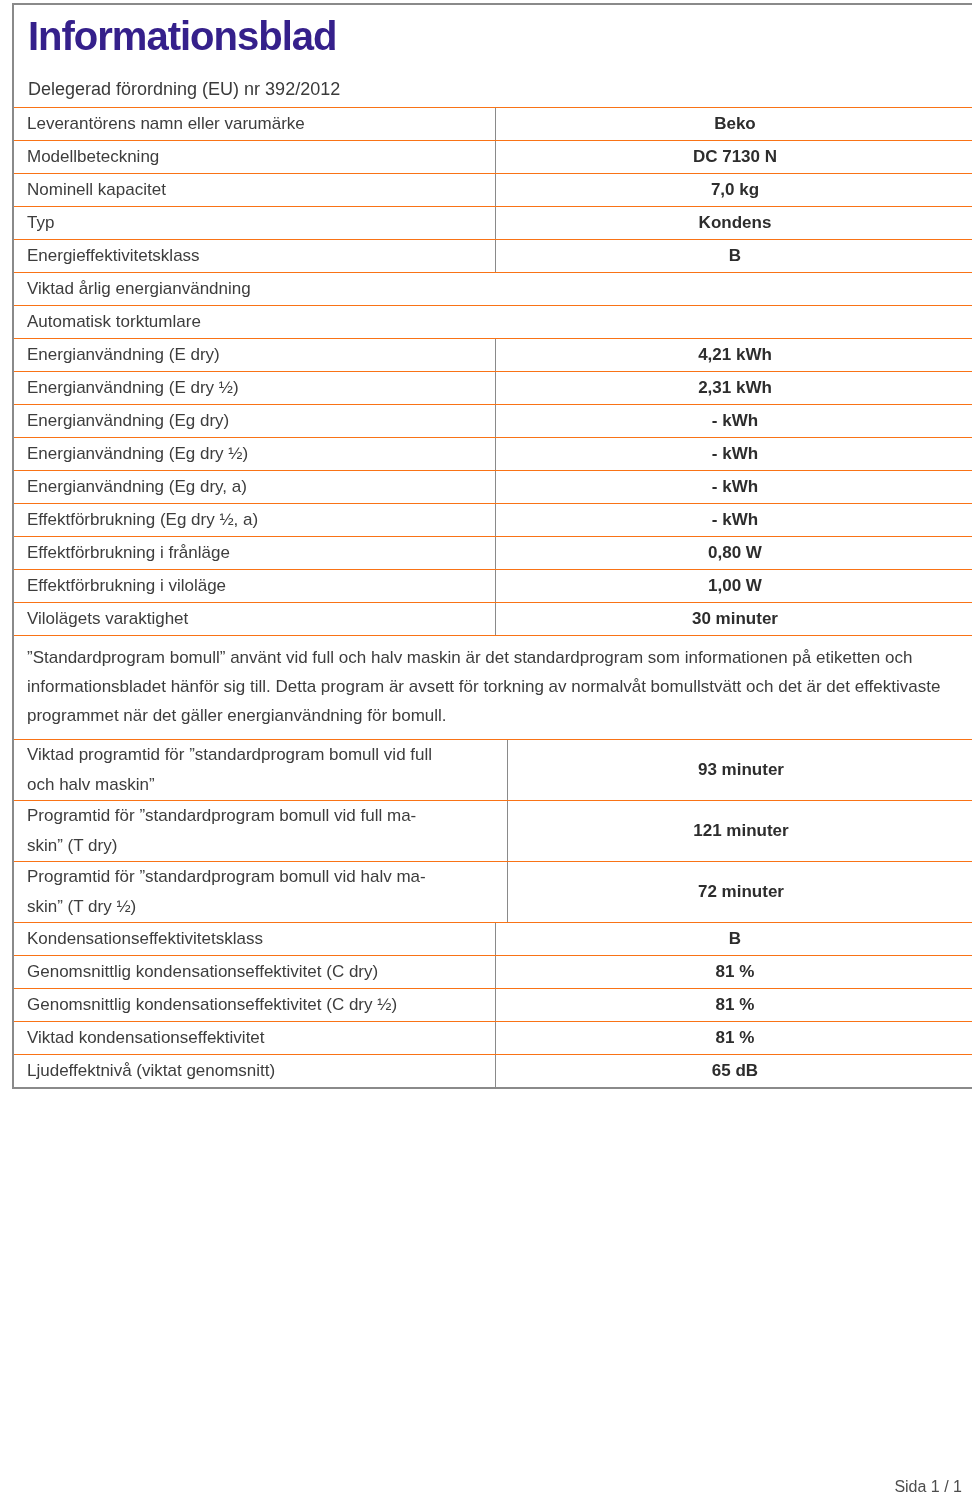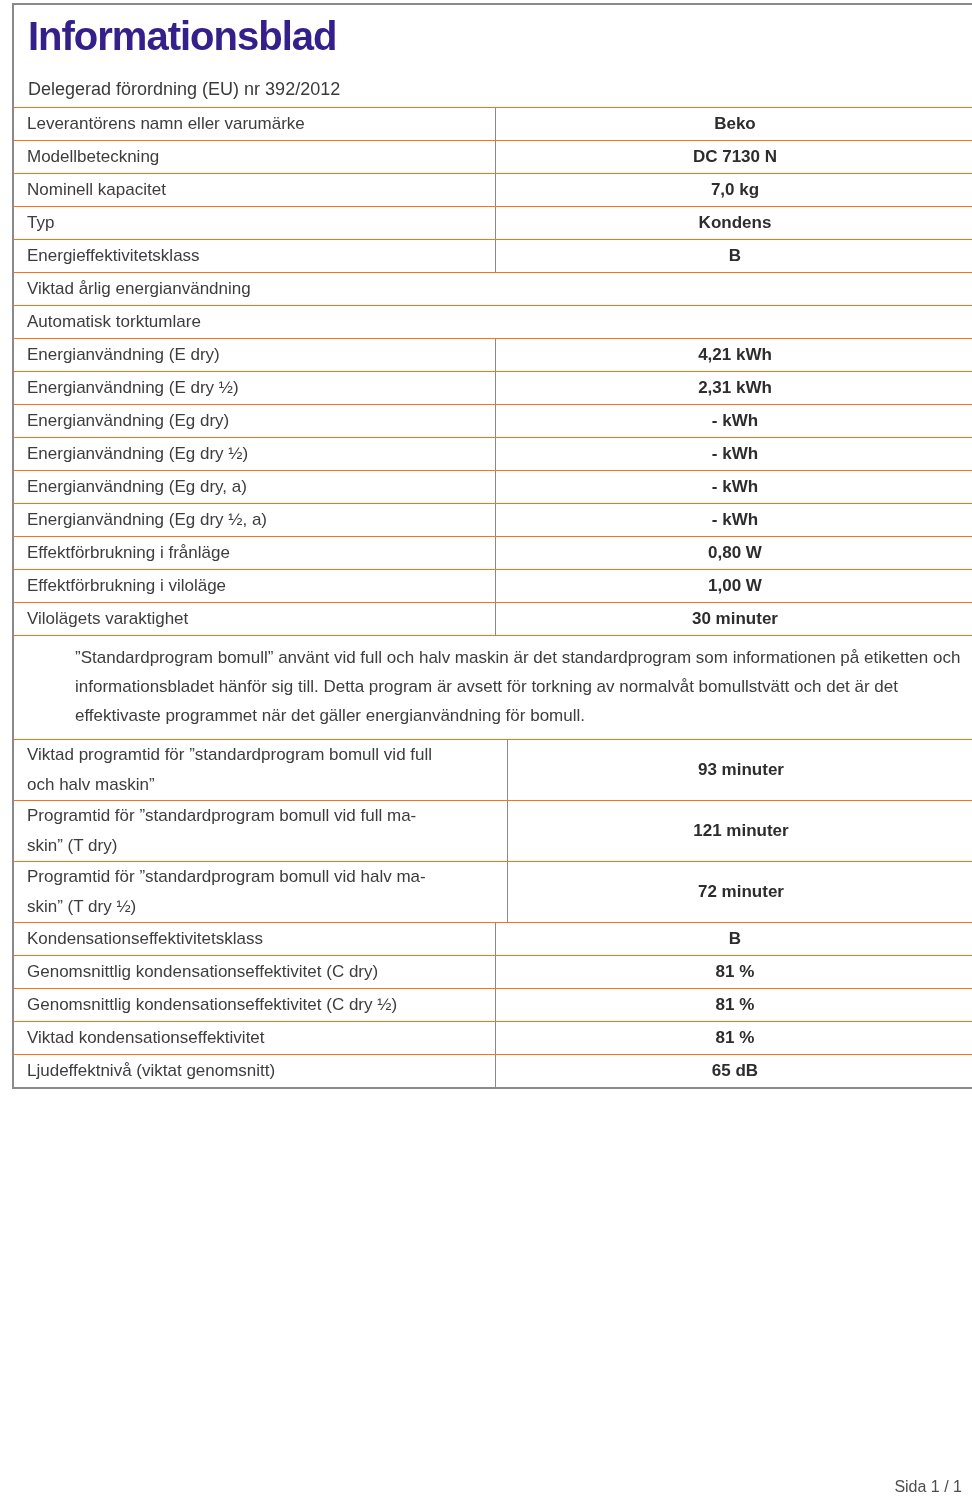--- a/index.html
+++ b/index.html
@@ -65,21 +65,20 @@
     text-align: center;
     font-weight: 700;
     color: #2d2d2d;
     border-left: 1px solid #8a8a8a;
   }
   .row.note { padding: 7px 13px 9px 13px; }
   .note-text {
     font-size: 17px;
     line-height: 29px;
     color: #3d3d3d;
-    margin-left: 48px;
   }
   .page-footer {
     position: absolute;
     right: 10px;
     bottom: 4px;
     font-size: 16px;
     color: #4d4d4d;
   }
 </style>
 </head>
@@ -131,21 +130,21 @@
       </div>
       <div class="row">
         <div class="cell label">Energianvändning (Eg dry ½)</div>
         <div class="cell value">- kWh</div>
       </div>
       <div class="row">
         <div class="cell label">Energianvändning (Eg dry, a)</div>
         <div class="cell value">- kWh</div>
       </div>
       <div class="row">
-        <div class="cell label">Energianvändning (Eg dry ½, a)</div>
+        <div class="cell label">Effektförbrukning (Eg dry ½, a)</div>
         <div class="cell value">- kWh</div>
       </div>
       <div class="row">
         <div class="cell label">Effektförbrukning i frånläge</div>
         <div class="cell value">0,80 W</div>
       </div>
       <div class="row">
         <div class="cell label">Effektförbrukning i viloläge</div>
         <div class="cell value">1,00 W</div>
       </div>

